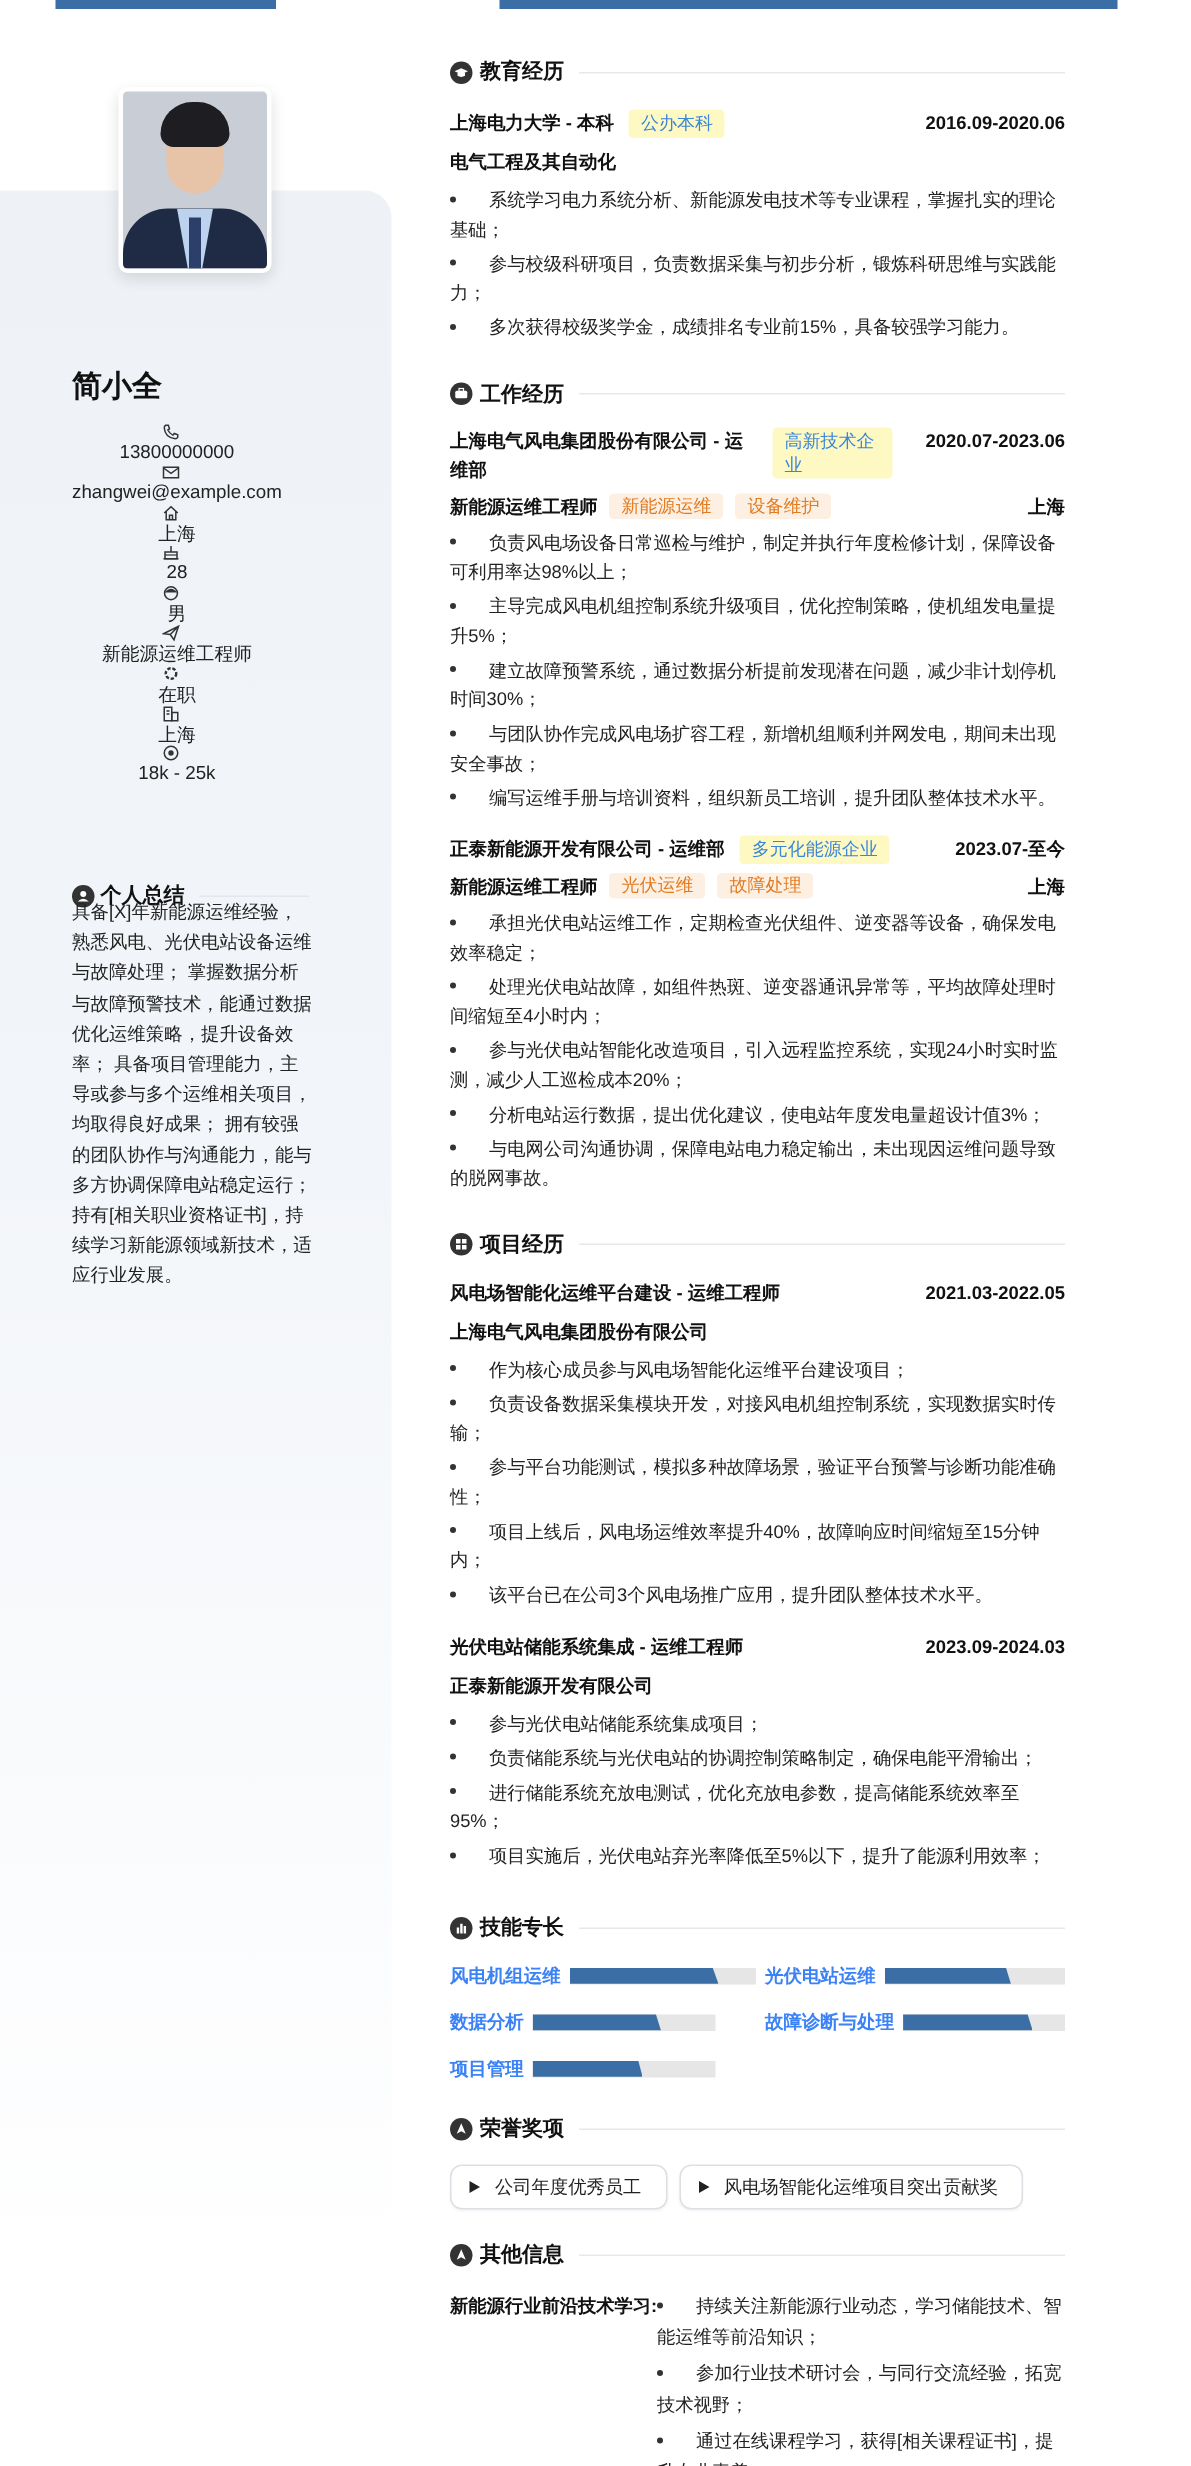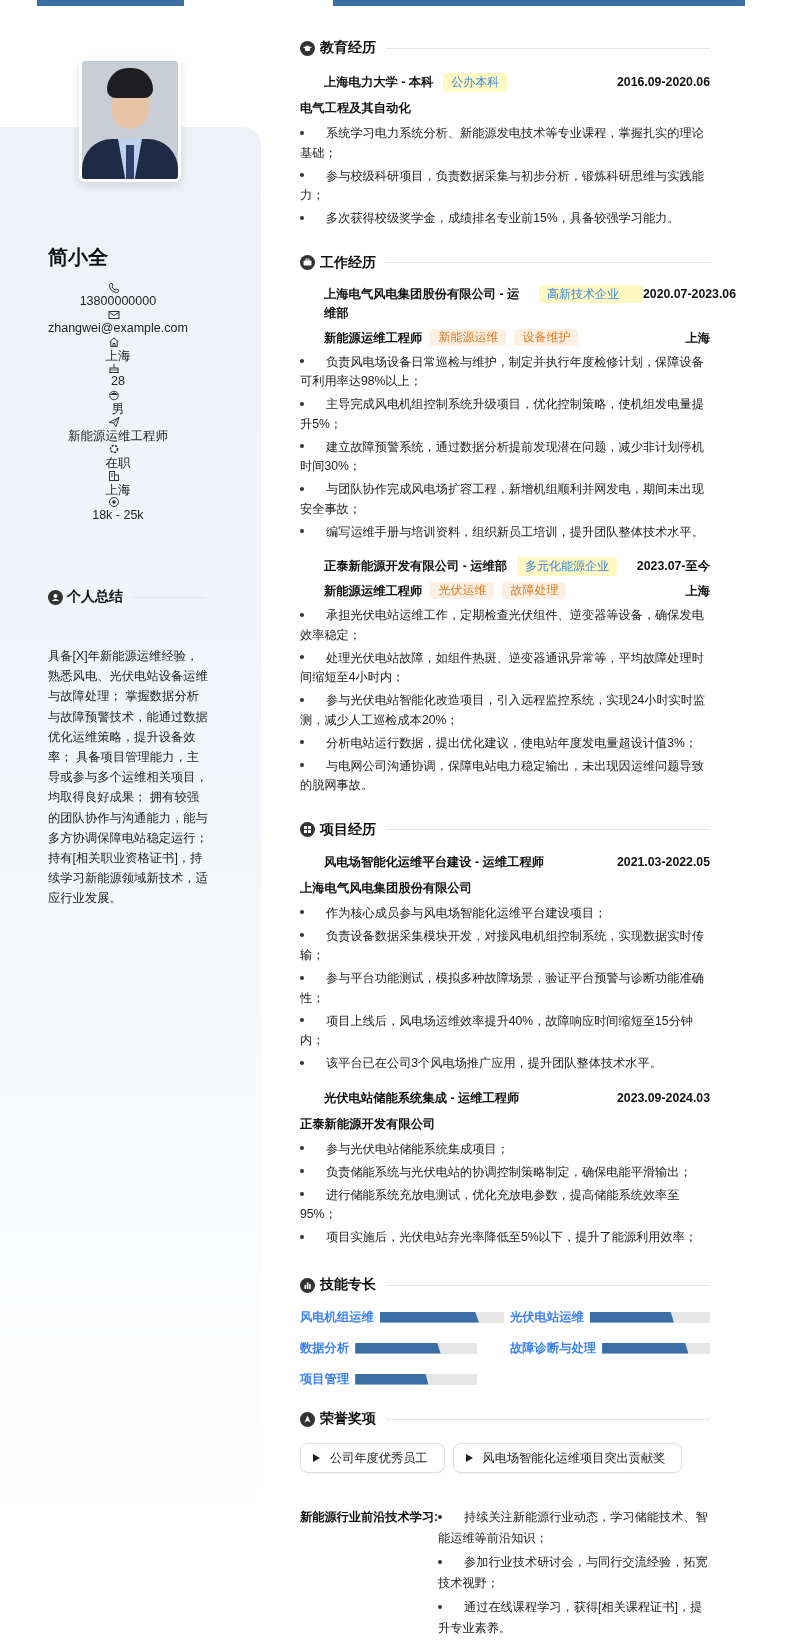--- a/index.html
+++ b/index.html
@@ -31,31 +31,31 @@
 
   .name { position: absolute; left: 48px; top: 244px; font-size: 20px; font-weight: bold; color: #111; }
   .info-list { position: absolute; left: 48px; top: 282px; }
   .info-item { display: flex; align-items: center; height: 26.8px; font-size: 12.5px; color: #222; flex-direction: column; }
   .info-item .ic { width: 12px; height: 12px; margin-right: 8px; display: inline-flex; align-items: center; justify-content: center; }
   .info-item svg { width: 12px; height: 12px; }
 
   .summary-title { position: absolute; left: 48px; top: 588px; display: flex; align-items: center; width: 158px; }
   .summary-title .t { font-size: 14px; font-weight: bold; color: #111; margin-left: 4px; white-space: nowrap; }
   .summary-title .line { flex: 1; height: 1px; background: #e4e7ec; margin-left: 10px; }
-  .summary-text { position: absolute; left: 48px; top: 646px; width: 160px; font-size: 12.3px; line-height: 20.2px; color: #222; }
+  .summary-text { position: absolute; left: 48px; top: 598px; width: 160px; font-size: 12.3px; line-height: 20.2px; color: #222; }
 
   .sec-icon { width: 15px; height: 15px; border-radius: 50%; background: #333; display: inline-flex; align-items: center; justify-content: center; flex: none; }
   .sec-icon svg { width: 11px; height: 11px; }
 
   .main { position: absolute; left: 300px; top: 38px; width: 410px; }
   .sec-head { display: flex; align-items: center; height: 20px; }
   .sec-head .t { font-size: 14px; font-weight: bold; color: #111; margin-left: 5px; }
   .sec-head .line { flex: 1; height: 1px; background: #e6e8ec; margin-left: 10px; }
 
-  .row { display: flex; align-items: flex-start; justify-content: space-between; margin-left: 24px; }
+  .row { display: flex; align-items: flex-start; justify-content: space-between; }
   .row .left { display: flex; align-items: flex-start; }
   .b { font-weight: bold; font-size: 12.3px; color: #111; line-height: 19px; }
   .date { font-weight: bold; font-size: 12.3px; color: #111; line-height: 19px; white-space: nowrap; }
   .tag-blue { display: inline-block; background: #fef9c3; color: #3a86d8; font-size: 12px; line-height: 17px; padding: 1px 8px; border-radius: 3px; margin-left: 10px; }
   .tag-orange { display: inline-block; background: #fdf0e3; color: #e27a20; font-size: 12px; line-height: 17px; padding: 0 8px; border-radius: 3px; margin-left: 8px; }
 
   ul.bl { list-style: none; }
   ul.bl li { font-size: 12.2px; line-height: 19.5px; color: #222; position: relative; padding-left: 0; }
   ul.bl li .dot { display: inline-block; width: 16px; }
   ul.bl li .dot::before { content: ""; display: inline-block; width: 4px; height: 4px; border-radius: 50%; background: #333; vertical-align: middle; margin-bottom: 2px; }
@@ -230,21 +230,21 @@
       </span>
     <span class="t">工作经历</span>
     <span class="line"></span>
   </div>
   <div style="height:12px"></div>
 
   <div>
     <div class="row">
       <div class="left">
         <span class="b" style="width:205px">上海电气风电集团股份有限公司 - 运维部</span>
-        <span class="tag-blue" style="width:104px;margin-left:10px;line-height:16px;padding:1px 8px">高新技术企业</span>
+        <span class="tag-blue" style="width:80px;margin-left:10px;line-height:16px;padding:1px 8px">高新技术企业</span>
       </div>
       <span class="date">2020.07-2023.06</span>
     </div>
     <div style="height:6px"></div>
     <div class="row">
       <div class="left">
         <span class="b">新能源运维工程师</span>
         <span class="tag-orange">新能源运维</span>
         <span class="tag-orange">设备维护</span>
       </div>
@@ -399,20 +399,29 @@
       <span class="tri"></span>
       <span>公司年度优秀员工</span>
     </div>
     <div class="award">
       <span class="tri"></span>
       <span>风电场智能化运维项目突出贡献奖</span>
     </div>
   </div>
 
   <div style="height:20px"></div>
+  <div class="sec-head">
+    <span class="sec-icon">
+        <svg viewBox="0 0 11 11">
+          <path d="M5.5 1.5 L8.5 8.5 L5.5 6.8 L2.5 8.5 Z" fill="#fff"></path>
+        </svg>
+      </span>
+    <span class="t">其他信息</span>
+    <span class="line"></span>
+  </div>
   <div style="height:14px"></div>
   <div class="other">
     <span class="lbl">新能源行业前沿技术学习:</span>
     <ul class="bl">
       <li style="margin-bottom:3px"><span class="dot"></span><span class="sp"></span><span>持续关注新能源行业动态，学习储能技术、智能运维等前沿知识；</span></li>
       <li style="margin-bottom:3px"><span class="dot"></span><span class="sp"></span><span>参加行业技术研讨会，与同行交流经验，拓宽技术视野；</span></li>
       <li><span class="dot"></span><span class="sp"></span><span>通过在线课程学习，获得[相关课程证书]，提升专业素养。</span></li>
     </ul>
   </div>
 </div>

